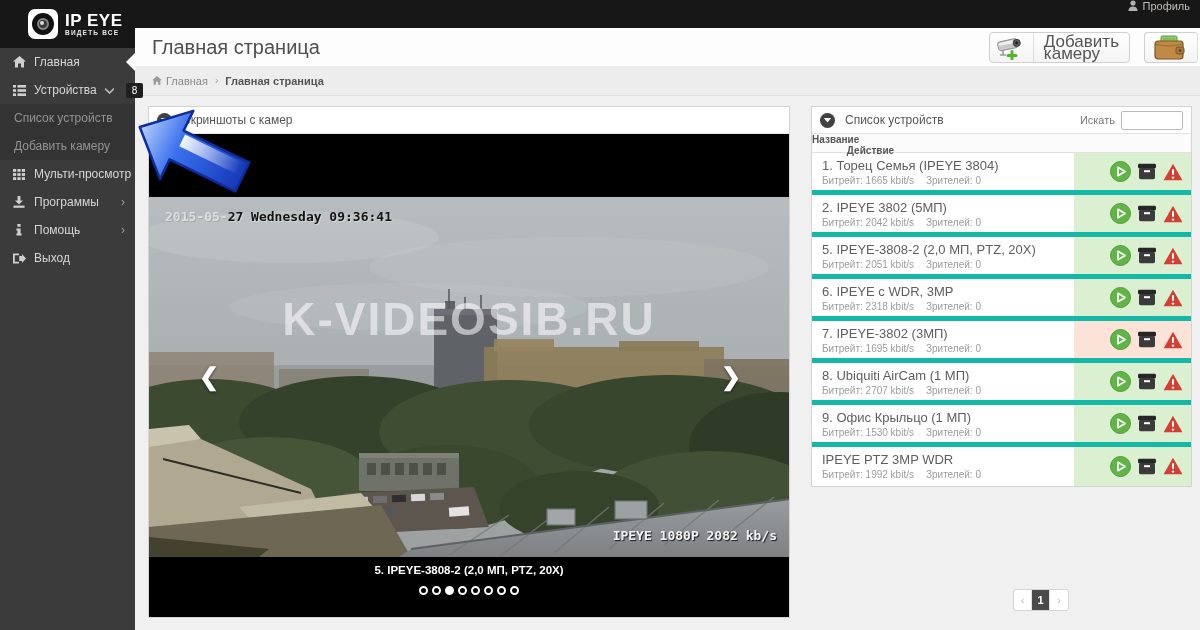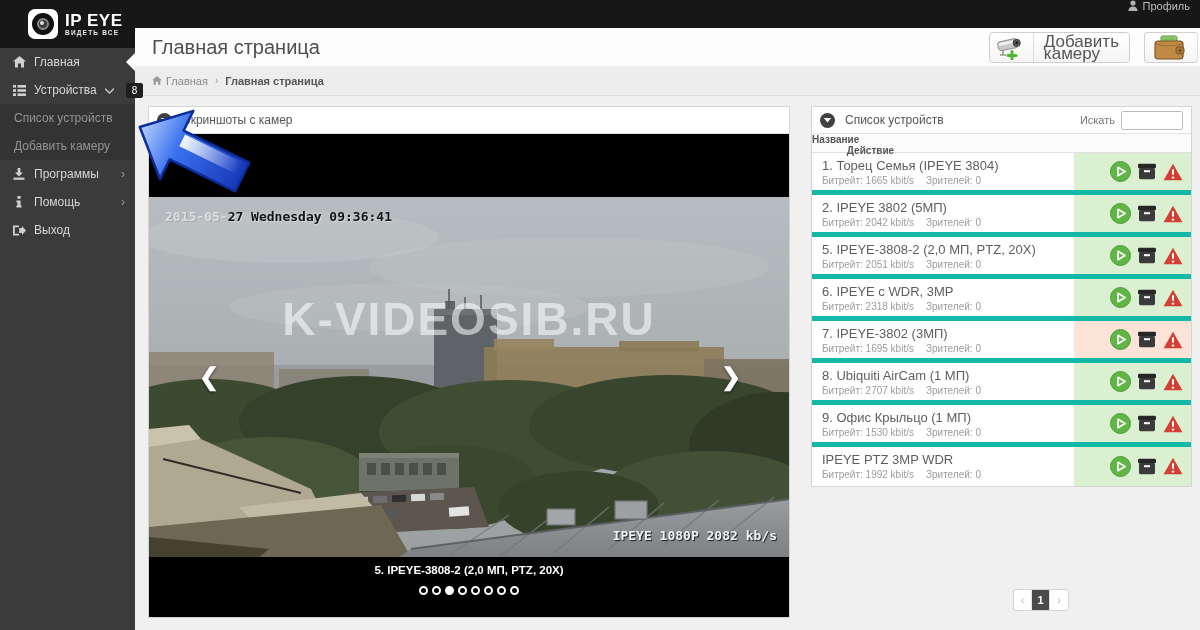--- a/index.html
+++ b/index.html
@@ -149,20 +149,38 @@
 
   <div class="submenu">
     <div class="nav-item">
       <span class="nav-label">Список устройств</span>
     </div>
     <div class="nav-item">
       <span class="nav-label">Добавить камеру</span>
     </div>
   </div>
 
+  <div class="nav-item">
+    <span class="nav-icon">
+      <svg width="12" height="11" viewBox="0 0 12 11">
+          <g fill="#cfcfcf">
+            <rect x="0" y="0" width="3.2" height="2.8"></rect>
+            <rect x="4.4" y="0" width="3.2" height="2.8"></rect>
+            <rect x="8.8" y="0" width="3.2" height="2.8"></rect>
+            <rect x="0" y="4.1" width="3.2" height="2.8"></rect>
+            <rect x="4.4" y="4.1" width="3.2" height="2.8"></rect>
+            <rect x="8.8" y="4.1" width="3.2" height="2.8"></rect>
+            <rect x="0" y="8.2" width="3.2" height="2.8"></rect>
+            <rect x="4.4" y="8.2" width="3.2" height="2.8"></rect>
+            <rect x="8.8" y="8.2" width="3.2" height="2.8"></rect>
+          </g>
+        </svg>
+    </span>
+    <span class="nav-label">Мульти-просмотр</span>
+  </div>
 
   <div class="nav-item">
     <span class="nav-icon">
       <svg width="12" height="12" viewBox="0 0 12 12">
           <path d="M4.6 0 L7.4 0 L7.4 4.5 L10 4.5 L6 8.6 L2 4.5 L4.6 4.5 Z" fill="#cfcfcf"></path>
           <rect x="0.5" y="9.6" width="11" height="2.2" fill="#cfcfcf"></rect>
         </svg>
     </span>
     <span class="nav-label">Программы</span>
     <span class="nav-arrow-r">›</span>

